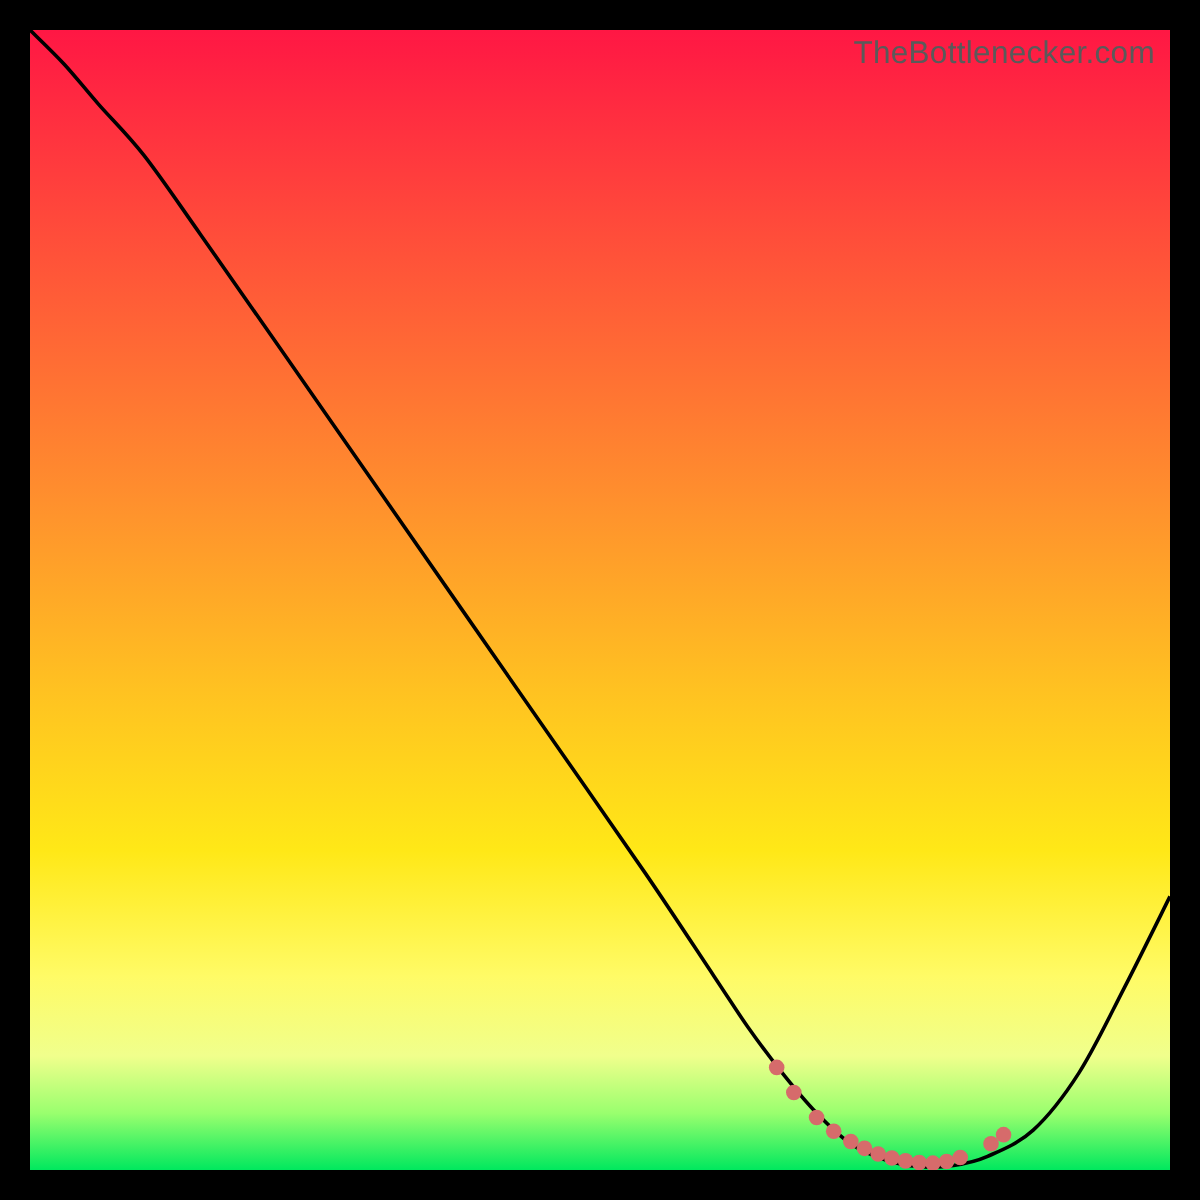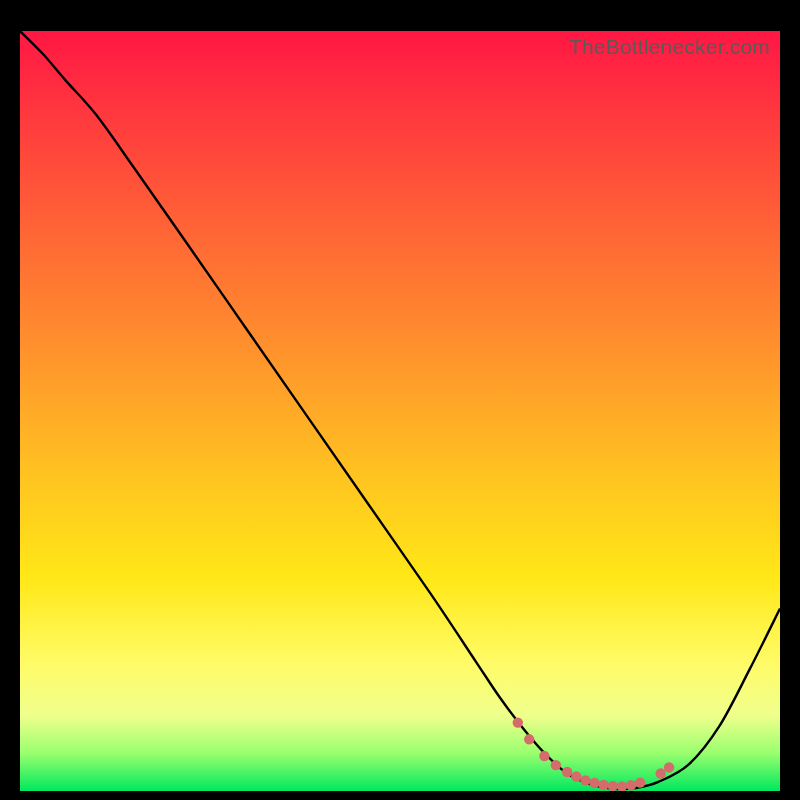--- a/index.html
+++ b/index.html
@@ -6,21 +6,20 @@
   html, body { width: 800px; height: 800px; overflow: hidden; }
   body { background: #000; position: relative; font-family: Arial, sans-serif; }
 
   .frame {
     position: absolute;
     left: 20px;
     top: 20px;
     width: 760px;
     height: 760px;
     background: #fde047;
-    margin-top: 11px;
   }
 
   .plot-area {
     position: absolute;
     left: 0;
     top: 0;
     width: 760px;
     height: 760px;
   }
 

